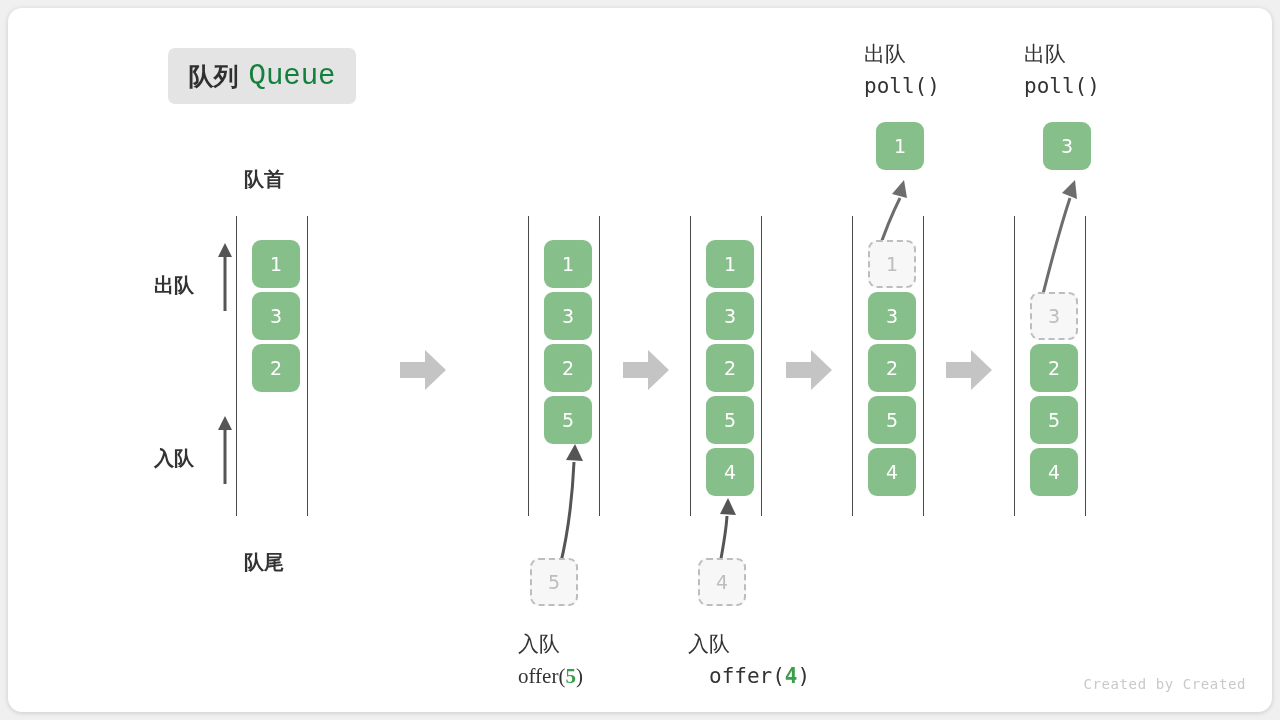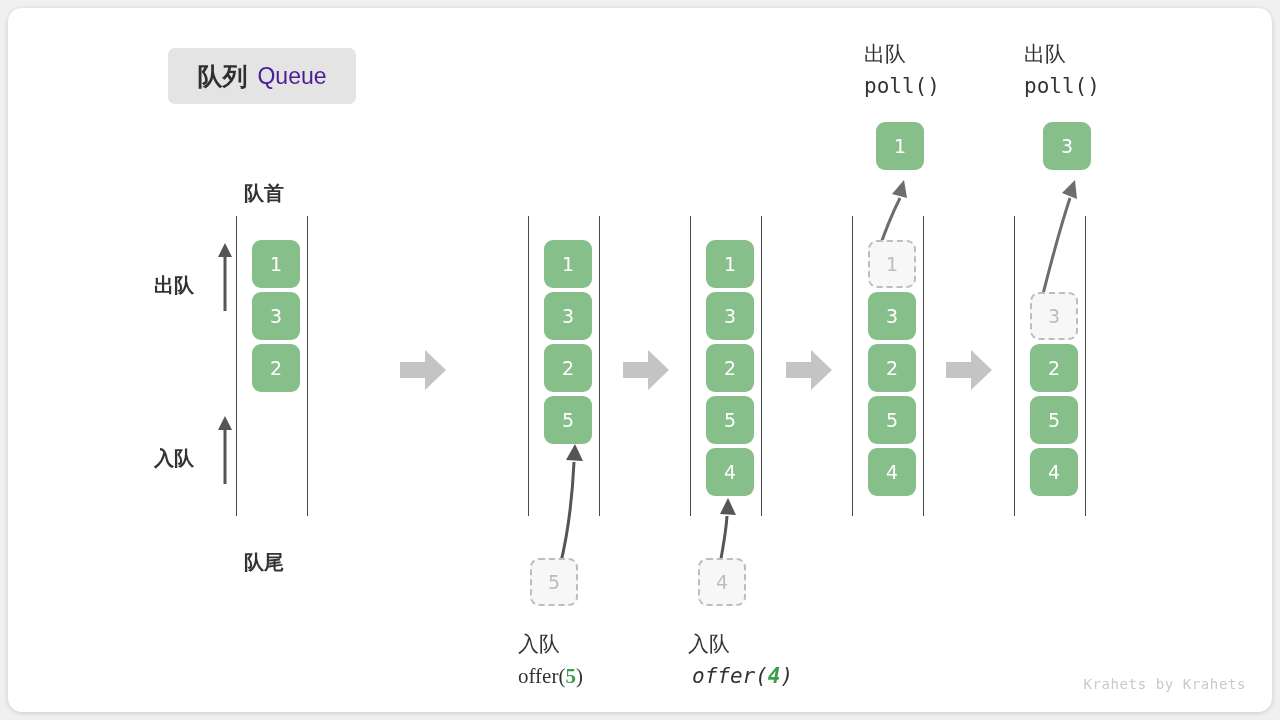--- a/index.html
+++ b/index.html
@@ -27,22 +27,22 @@
     background: #e4e4e4;
     border-radius: 7px;
     display: flex; align-items: center; justify-content: center;
     gap: 10px;
   }
   #title-badge .cn {
     font-size: 25px; font-weight: bold; color: #2f2f2f;
     font-family: "DejaVu Sans", sans-serif;
   }
   #title-badge .en {
-    font-size: 23px; color: #4c1d95;
-    font-family: Liberation Sans, sans-serif;
+    font-size: 29px; color: #15803d;
+    font-family: Liberation Mono, monospace;
   }
 
   
   .cnlabel {
     font-family: "DejaVu Sans", sans-serif;
     font-weight: bold;
     font-size: 20px;
     color: #333333;
     white-space: nowrap;
   }
@@ -94,21 +94,21 @@
 </head>
 <body>
 
 <div id="card">
 
   <div class="abs" id="title-badge">
     <span class="cn">队列</span>
     <span class="en">Queue</span>
   </div>
 
-  <div class="abs cnlabel" style="left:236px; top:172px;text-align:right;">队首</div>
+  <div class="abs cnlabel" style="left:236px; top:158px;text-align:right;">队首</div>
   <div class="abs cnlabel" style="left:236px; top:541px;">队尾</div>
 
   <div class="abs cnlabel" style="left:146px; top:264px;">出队</div>
   <div class="abs" style="left:205px; top:235px;">
     <svg width="24" height="68" viewBox="0 0 24 68">
       <line x1="12" y1="68" x2="12" y2="12" stroke="#555" stroke-width="3"></line>
       <polygon points="12,0 5,14 19,14" fill="#555"></polygon>
     </svg>
   </div>
 
@@ -180,21 +180,21 @@
   <div class="abs" style="left:702px; top:486px;">
     <svg width="48" height="72" viewBox="0 0 48 72">
       <path d="M10,70 C 13,54 16,38 17,22" stroke="#555" stroke-width="3" fill="none"></path>
       <polygon points="18,4 10,20 26,21" fill="#555"></polygon>
     </svg>
   </div>
 
   <div class="abs cell ghost" style="left:690px; top:550px;">4</div>
 
   <div class="abs cnlabel" style="left:680px; top:622px; font-weight:normal; font-size:21px; font-family:'DejaVu Sans',sans-serif;">入队</div>
-  <div class="abs mono" style="left:684px; top:656px;font-style:italic;"><span>offer(</span><span class="hl">4</span><span>)</span></div>
+  <div class="abs mono" style="left:701px; top:656px;"><span>offer(</span><span class="hl">4</span><span>)</span></div>
 
   <div class="abs steparrow" style="left:778px; top:342px;">
     <svg width="46" height="40" viewBox="0 0 46 40">
       <polygon points="0,12 25,12 25,0 46,20 25,40 25,28 0,28" fill="#c4c4c4"></polygon>
     </svg>
   </div>
 
   <div class="abs cnlabel" style="left:856px; top:32px; font-weight:normal; font-size:21px; font-family:'DejaVu Sans',sans-serif;">出队</div>
   <div class="abs mono" style="left:856px; top:66px;">poll()</div>
   <div class="abs cell" style="left:868px; top:114px;">1</div>
@@ -236,15 +236,15 @@
     <div class="abs rail" style="left:71px; top:0px; height:300px;"></div>
     <div class="abs" style="left:16px; top:24px;">
       <div class="cell empty"></div>
       <div class="cell ghost" style="margin-top:4px;">3</div>
       <div class="cell" style="margin-top:4px;">2</div>
       <div class="cell" style="margin-top:4px;">5</div>
       <div class="cell" style="margin-top:4px;">4</div>
     </div>
   </div>
 
-  <div class="abs" id="credit">Krahets by Krahets</div>
+  <div class="abs" id="credit">Created by Created</div>
 
 </div>
 
 </body></html>

